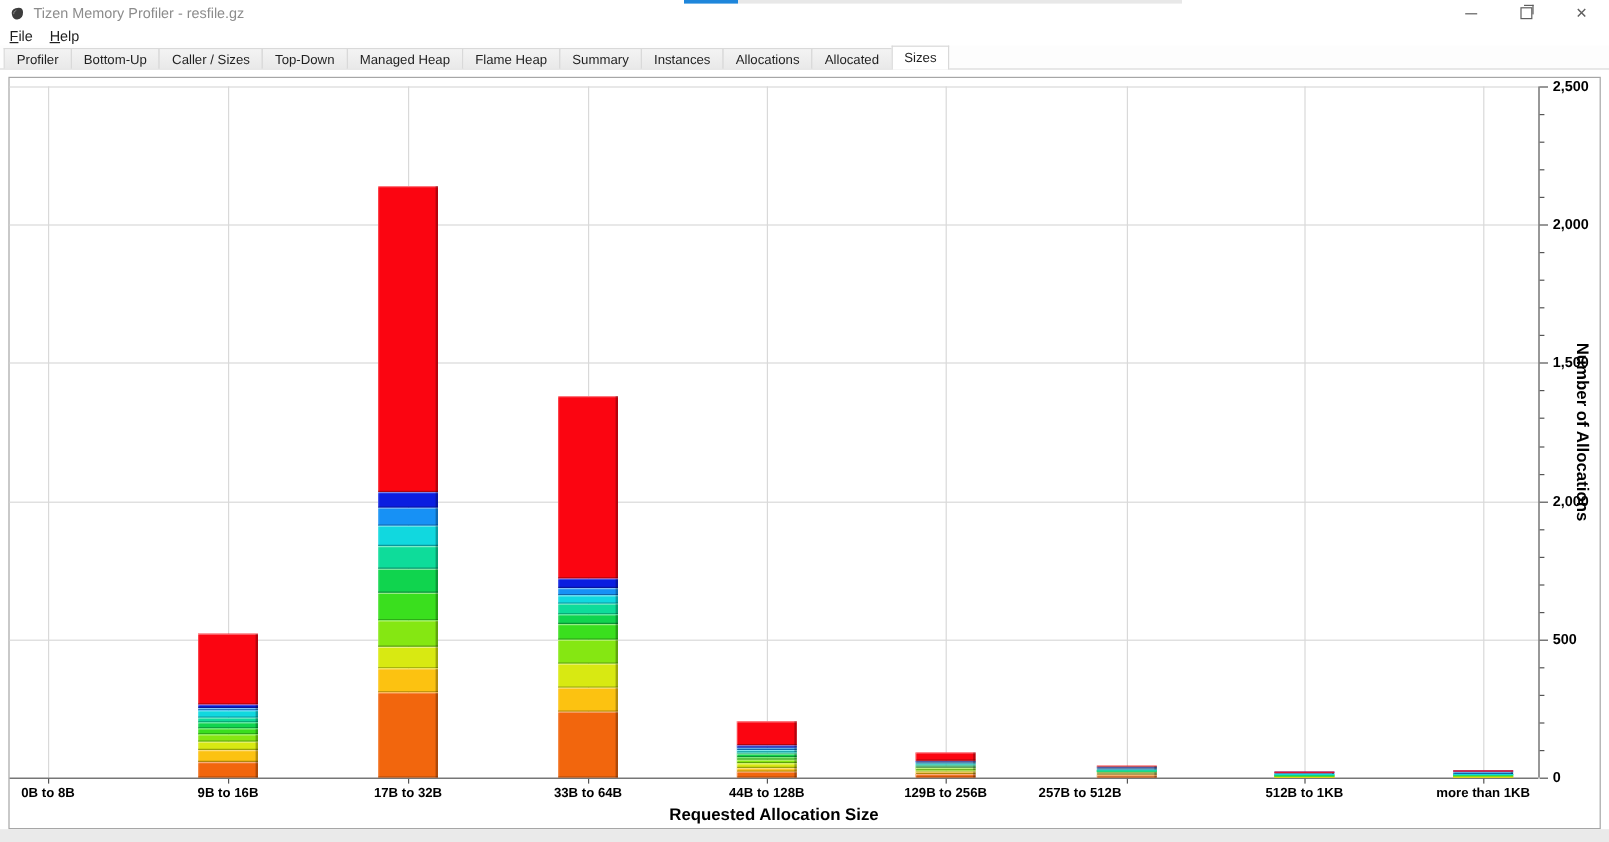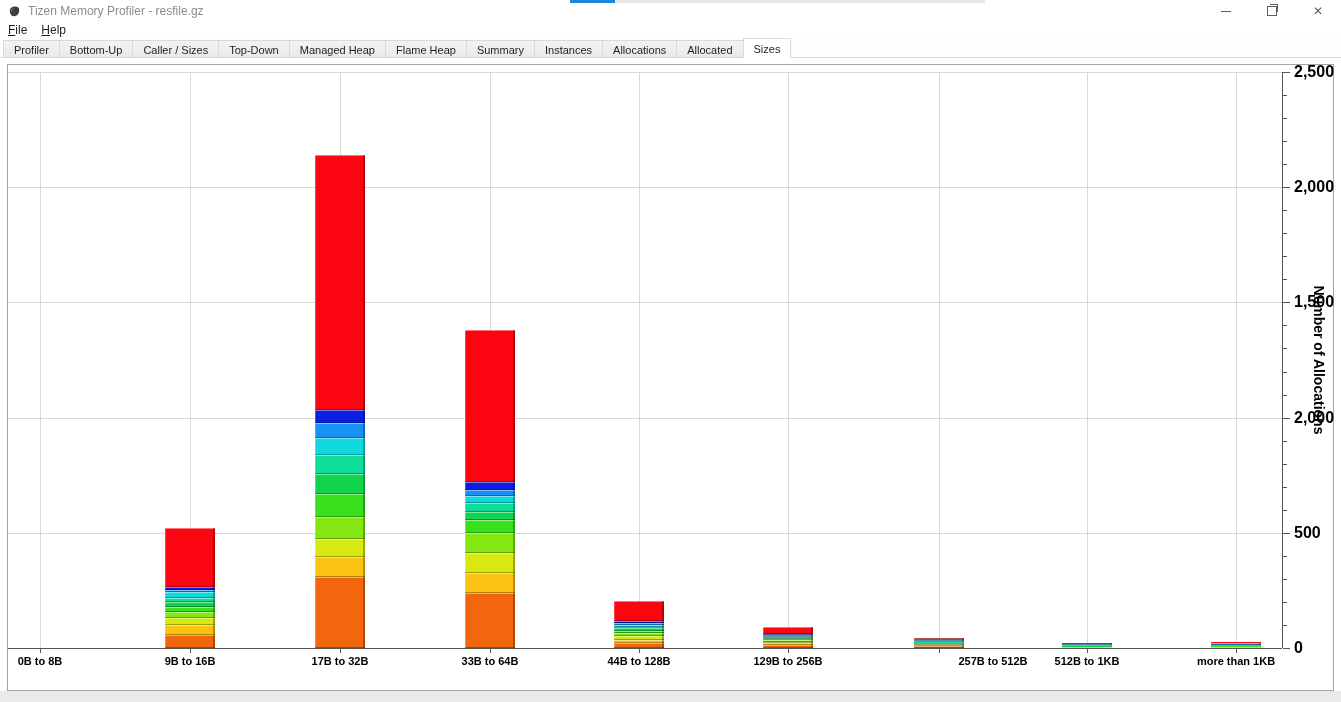--- a/index.html
+++ b/index.html
@@ -38,21 +38,21 @@
   .tab:first-child{margin-left:3px;}
   .tab.active{background:#ffffff;height:20px;margin-bottom:-1px;padding-bottom:1px;position:relative;z-index:3;}
 
   
   .chart-frame{position:absolute;top:64px;left:7px;width:1327px;height:627px;border:1px solid #a6a6a6;background:#ffffff;box-sizing:border-box;}
   .plot{position:absolute;left:0;top:0;width:1325px;height:625px;}
   .hgrid{position:absolute;height:1px;background:#d9d9d9;z-index:1;}
   .vgrid{position:absolute;width:1px;background:#d9d9d9;z-index:1;}
   .axisline{position:absolute;background:#555555;z-index:2;}
   .tickmark{position:absolute;background:#555555;z-index:2;}
-  .ytick-label{position:absolute;font-size:16px;font-weight:700;color:#000;transform:translateY(-50%);white-space:nowrap;z-index:2;}
+  .ytick-label{position:absolute;font-size:12px;font-weight:700;color:#000;transform:translateY(-50%);white-space:nowrap;z-index:2;}
   .xtick-label{position:absolute;width:150px;text-align:center;font-size:11px;font-weight:700;color:#000;transform:translateX(-50%);white-space:nowrap;z-index:2;}
   .bar-seg{position:absolute;width:50px;z-index:3;
     box-shadow:inset -2px 0 0 rgba(0,0,0,.28), inset 0 -1px 0 rgba(0,0,0,.3),
                inset 0 1px 0 rgba(255,255,255,.45), inset 1px 0 0 rgba(255,255,255,.25);}
   .x-title{position:absolute;left:0;top:605px;width:1274px;text-align:center;font-size:14px;font-weight:700;color:#000;z-index:2;}
   .y-title{position:absolute;left:1303px;top:295px;transform:translateY(-50%);writing-mode:vertical-rl;
     font-size:14px;font-weight:700;color:#000;white-space:nowrap;z-index:2;}
 
   .bottom-strip{position:absolute;top:691px;left:0;width:1341px;height:11px;background:#eaeaea;}
 </style>
@@ -95,20 +95,21 @@
     <div class="tab">Flame Heap</div>
     <div class="tab">Summary</div>
     <div class="tab">Instances</div>
     <div class="tab">Allocations</div>
     <div class="tab">Allocated</div>
     <div class="tab active">Sizes</div>
   </div>
 
 <div class="chart-frame">
   <div class="plot">
+    <div class="x-title">Requested Allocation Size</div>
     <div class="y-title">Number of Allocations</div>
   <div class="hgrid" style="left: 0px; width: 1274px; top: 467.8px;"></div>
       <div class="hgrid" style="left: 0px; width: 1274px; top: 352.6px;"></div>
       <div class="hgrid" style="left: 0px; width: 1274px; top: 237.4px;"></div>
       <div class="hgrid" style="left: 0px; width: 1274px; top: 122.2px;"></div>
       <div class="hgrid" style="left: 0px; width: 1274px; top: 7px;"></div>
       <div class="vgrid" style="left: 32px; top: 7px; height: 576px;"></div>
       <div class="vgrid" style="left: 182px; top: 7px; height: 576px;"></div>
       <div class="vgrid" style="left: 332px; top: 7px; height: 576px;"></div>
       <div class="vgrid" style="left: 482px; top: 7px; height: 576px;"></div>
@@ -157,21 +158,21 @@
       <div class="xtick-label" style="left: 182px; top: 590px;">9B to 16B</div>
       <div class="tickmark" style="left: 332px; top: 584px; width: 1px; height: 4px;"></div>
       <div class="xtick-label" style="left: 332px; top: 590px;">17B to 32B</div>
       <div class="tickmark" style="left: 482px; top: 584px; width: 1px; height: 4px;"></div>
       <div class="xtick-label" style="left: 482px; top: 590px;">33B to 64B</div>
       <div class="tickmark" style="left: 631px; top: 584px; width: 1px; height: 4px;"></div>
       <div class="xtick-label" style="left: 631px; top: 590px;">44B to 128B</div>
       <div class="tickmark" style="left: 780px; top: 584px; width: 1px; height: 4px;"></div>
       <div class="xtick-label" style="left: 780px; top: 590px;">129B to 256B</div>
       <div class="tickmark" style="left: 931px; top: 584px; width: 1px; height: 4px;"></div>
-      <div class="xtick-label" style="left: 985px; top: 590px;">257B to 512B</div>
+      <div class="xtick-label" style="left: 892px; top: 590px;">257B to 512B</div>
       <div class="tickmark" style="left: 1079px; top: 584px; width: 1px; height: 4px;"></div>
       <div class="xtick-label" style="left: 1079px; top: 590px;">512B to 1KB</div>
       <div class="tickmark" style="left: 1228px; top: 584px; width: 1px; height: 4px;"></div>
       <div class="xtick-label" style="left: 1228px; top: 590px;">more than 1KB</div>
       <div class="bar-seg" title="9B to 16B — orange: 58" style="left: 157px; top: 569.637px; height: 13.3632px; background: rgb(242, 102, 13);"></div>
       <div class="bar-seg" title="9B to 16B — gold: 43" style="left: 157px; top: 559.73px; height: 9.9072px; background: rgb(252, 194, 17);"></div>
       <div class="bar-seg" title="9B to 16B — yellow: 29" style="left: 157px; top: 553.048px; height: 6.6816px; background: rgb(216, 233, 18);"></div>
       <div class="bar-seg" title="9B to 16B — yellow-green: 26" style="left: 157px; top: 547.058px; height: 5.9904px; background: rgb(133, 231, 18);"></div>
       <div class="bar-seg" title="9B to 16B — light-green: 20" style="left: 157px; top: 542.45px; height: 4.608px; background: rgb(58, 223, 30);"></div>
       <div class="bar-seg" title="9B to 16B — green: 23" style="left: 157px; top: 537.15px; height: 5.2992px; background: rgb(16, 212, 78);"></div>

